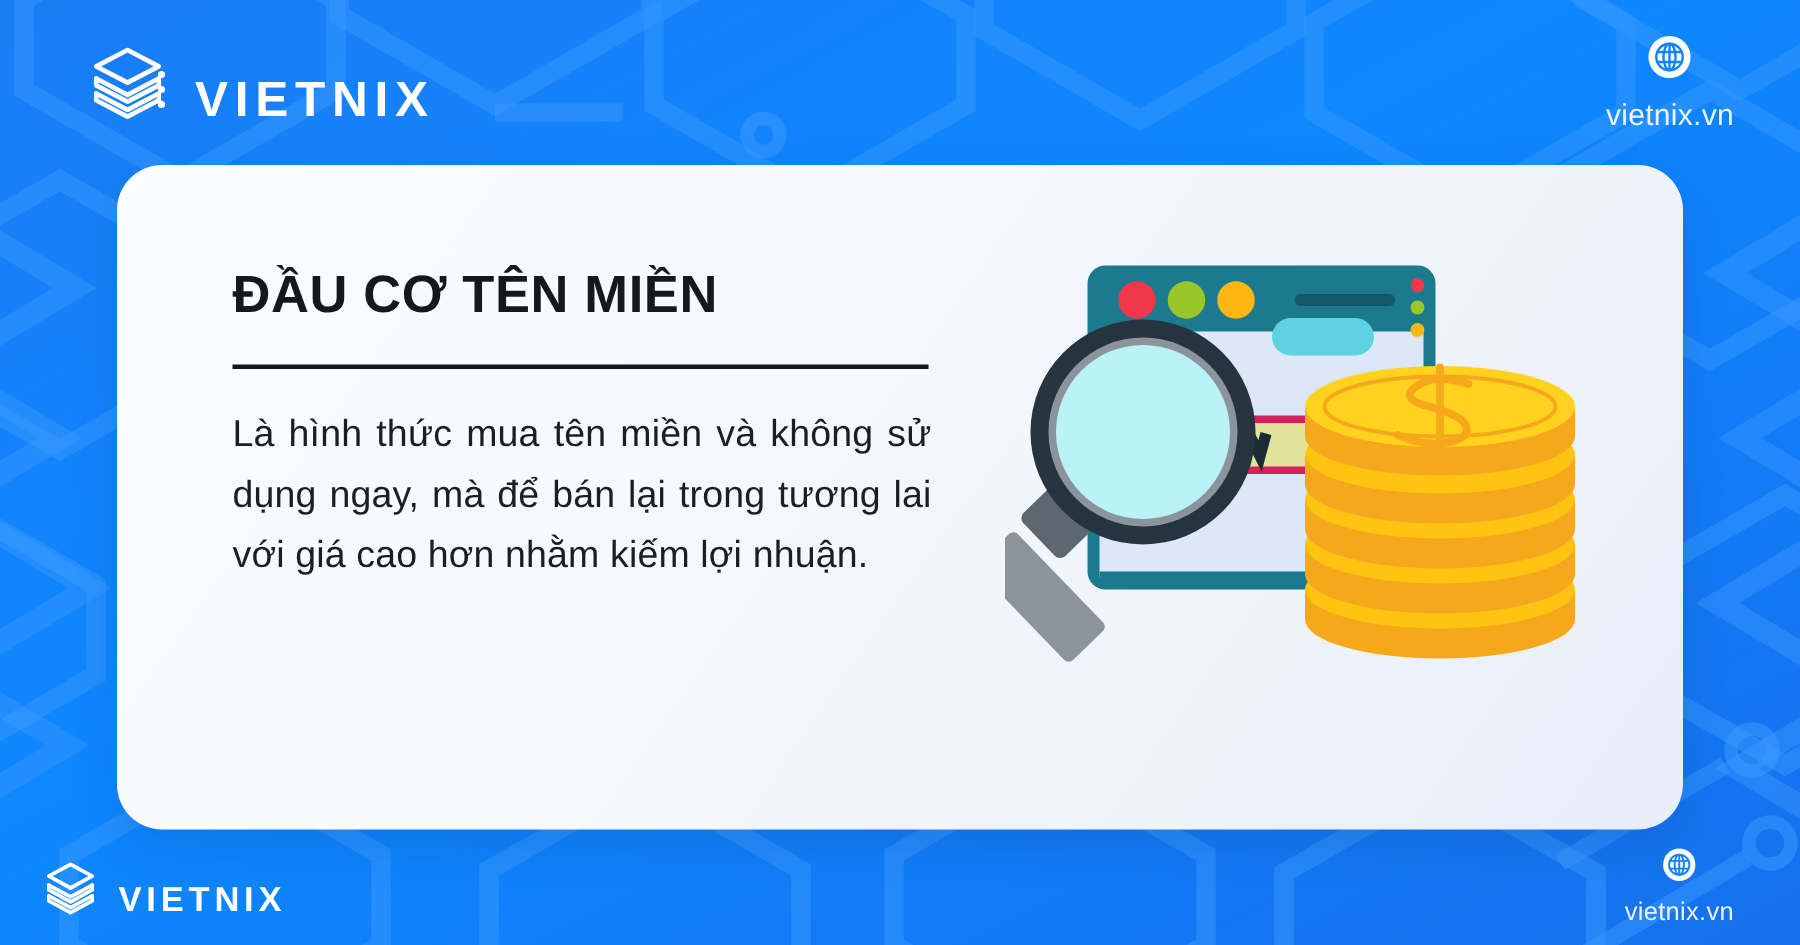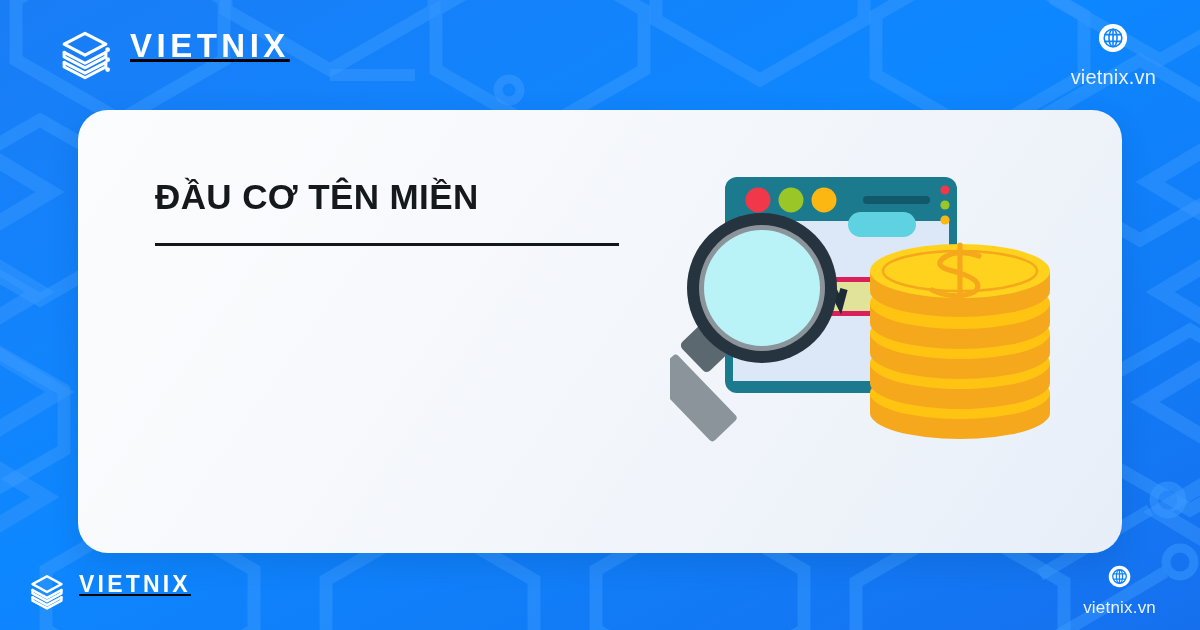--- a/index.html
+++ b/index.html
@@ -17,21 +17,21 @@
   
   .bg-pattern { position: absolute; inset: 0; overflow: hidden; pointer-events: none; }
   .bg-pattern svg { position: absolute; top: 0; left: 0; width: 1200px; height: 630px; }
 
   
   .topbar {
     position: absolute; left: 0; top: 0; width: 1200px; height: 112px;
     display: flex; align-items: center; justify-content: space-between;
     padding: 0 44px 0 56px; z-index: 5;
   }
-  .brand { display: flex; align-items: flex-start; gap: 16px; text-decoration: underline; }
+  .brand { display: flex; align-items: flex-end; gap: 16px; }
   .brand-mark { width: 58px; height: 58px; flex: none; }
   .brand-word {
     color: #ffffff; font-size: 33px; font-weight: 700;
     letter-spacing: 4.5px;
   }
   .site { display: flex; align-items: center; gap: 13px; flex-direction: column; }
   .globe { width: 30px; height: 30px; flex: none; }
   .site-url { color: #eaf3ff; font-size: 20px; letter-spacing: .2px; }
 
   
@@ -178,20 +178,21 @@
       </span>
       <span class="site-url">vietnix.vn</span>
     </div>
   </div>
 
   <div class="card">
 
     <div class="card-text">
       <div class="title">ĐẦU CƠ TÊN MIỀN</div>
       <div class="rule"></div>
+      <div class="body-text">Là hình thức mua tên miền và không sử dụng ngay, mà để bán lại trong tương lai với giá cao hơn nhằm kiếm lợi nhuận.</div>
     </div>
 
     <div class="illo">
       <svg viewBox="0 0 400 340" xmlns="http://www.w3.org/2000/svg" aria-hidden="true">
         <defs>
           <clipPath id="winClip">
             <rect x="55" y="22" width="232" height="218" rx="12"></rect>
           </clipPath>
         </defs>
 

